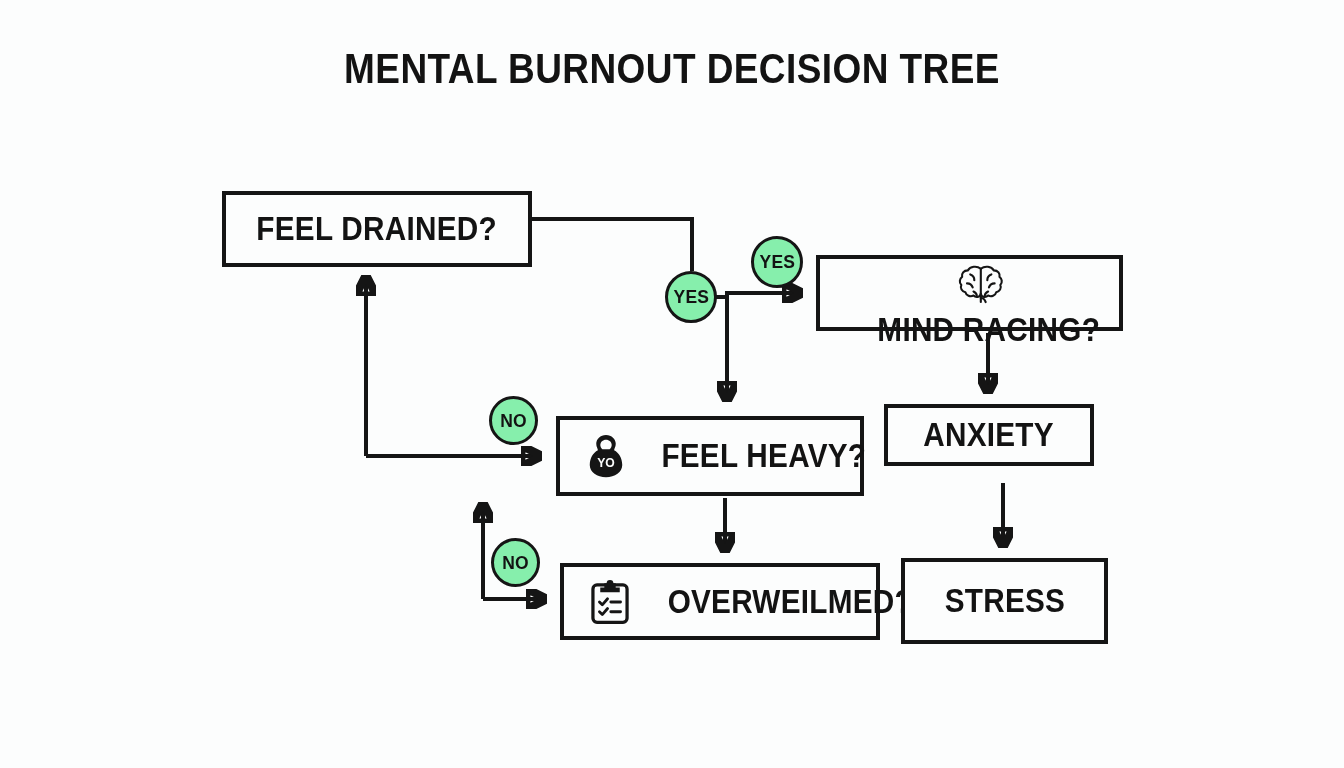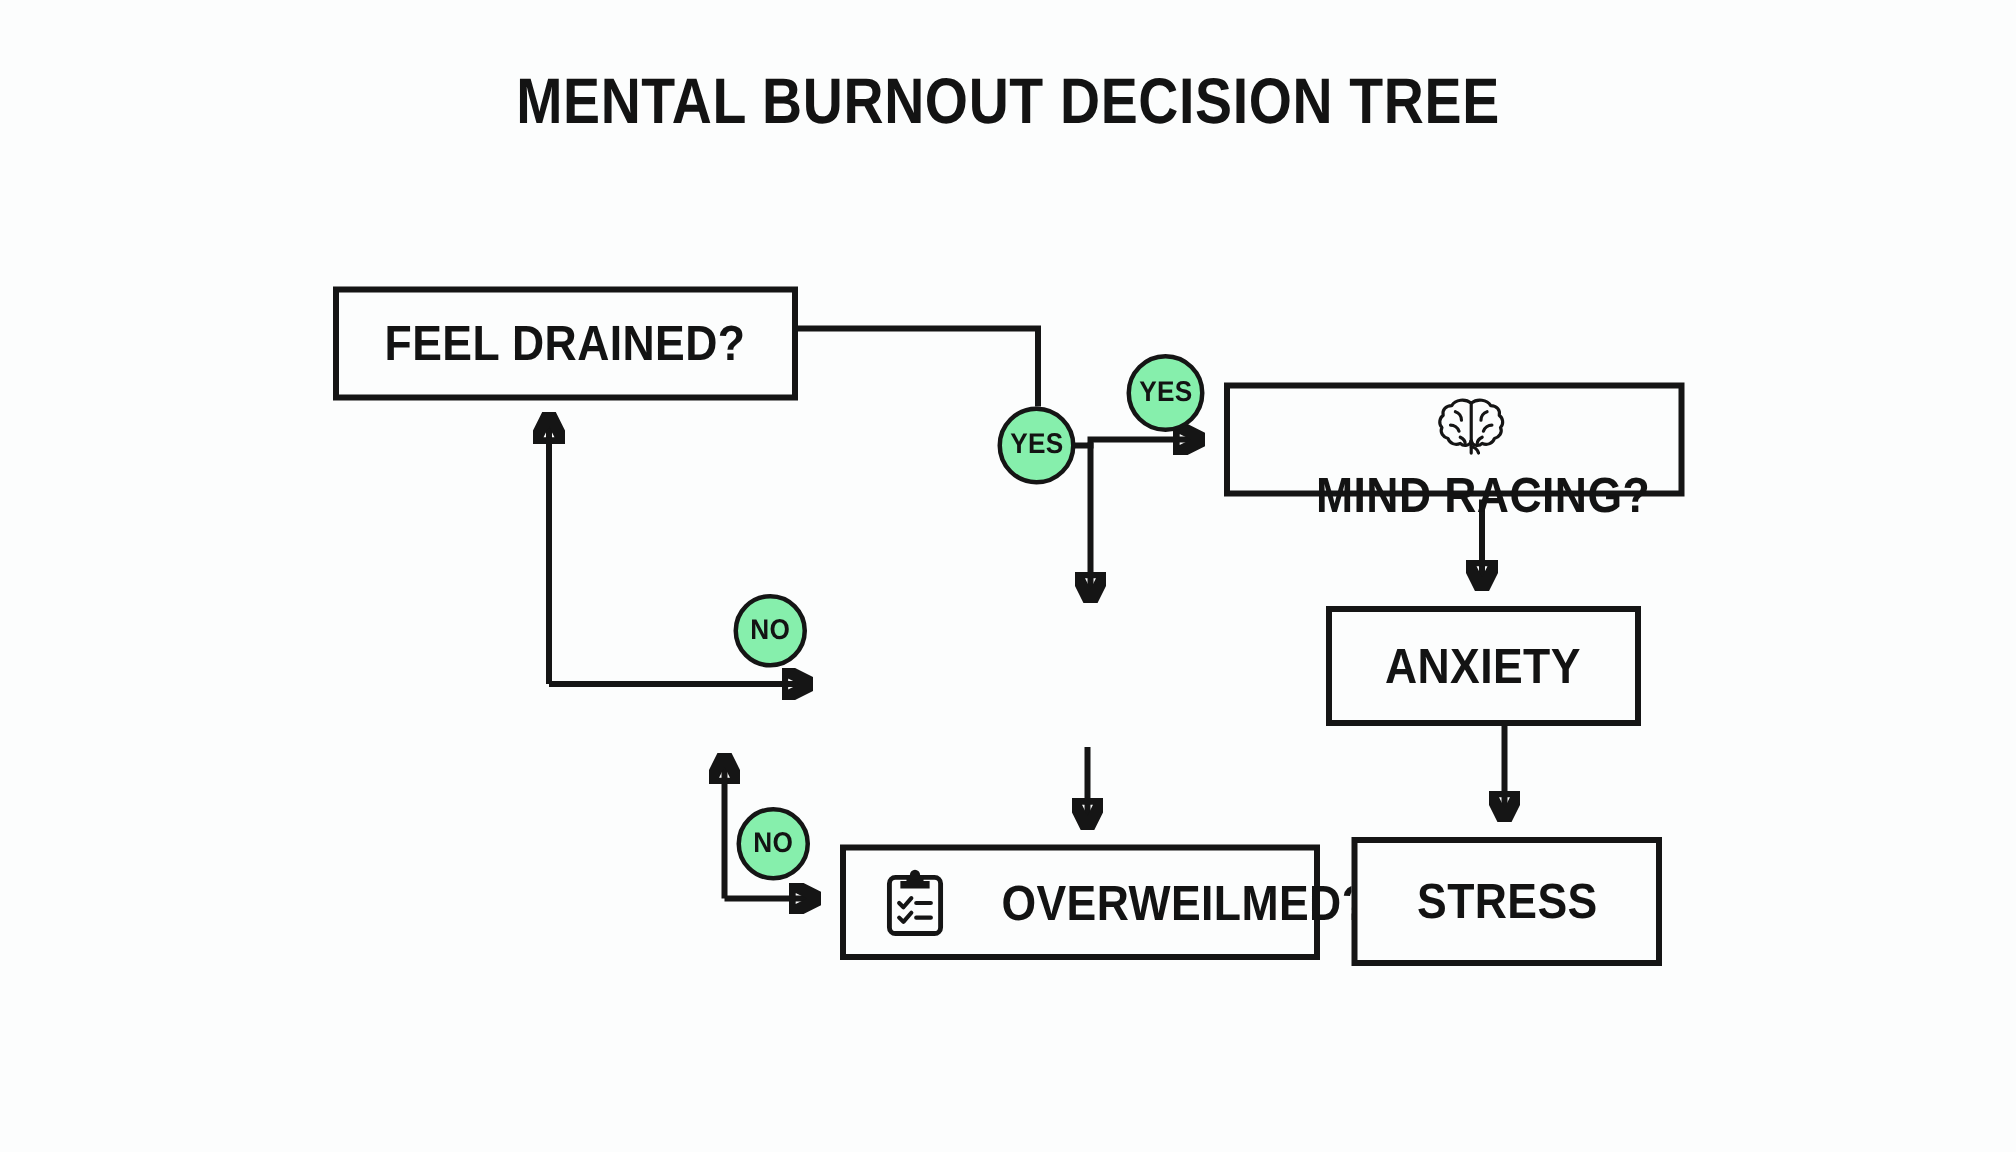--- a/index.html
+++ b/index.html
@@ -161,22 +161,30 @@
         <path d="M16 30c3 0 6 2 7 5"></path>
         <path d="M24 40c2 1 4 3 4 5"></path>
         <path d="M46 19c-3 1-5 4-5 7"></path>
         <path d="M50 30c-3 0-6 2-7 5"></path>
         <path d="M42 40c-2 1-4 3-4 5"></path>
       </g>
     </svg>
     <span class="node-label">MIND RACING?</span>
   </div>
 
-
-  <div class="node" style="left:884px; top:404px; width:210px; height:80px;">
+  <div class="node with-icon" style="left:556px; top:416px; width:308px; height:80px;">
+    <svg class="node-icon" viewBox="0 0 64 64" xmlns="http://www.w3.org/2000/svg">
+      <path d="M32 6c-7 0-12 5-12 11 0 4 2 6 2 8-6 3-10 10-10 18 0 9 9 15 20 15s20-6 20-15c0-8-4-15-10-18 0-2 2-4 2-8 0-6-5-11-12-11z" fill="#151515" stroke="none"></path>
+      <path d="M32 12c-4 0-7 3-7 6.5 0 2.4 1.2 4 2.6 5.3h8.8C37.8 22.5 39 20.9 39 18.5 39 15 36 12 32 12z" fill="#fcfdfd" stroke="none"></path>
+      <text x="32" y="45" text-anchor="middle" font-family="Liberation Sans, sans-serif" font-weight="bold" font-size="15" fill="#fcfdfd">YO</text>
+    </svg>
+    <span class="node-label">FEEL HEAVY?</span>
+  </div>
+
+  <div class="node" style="left:884px; top:404px; width:210px; height:62px;">
     <span class="node-label">ANXIETY</span>
   </div>
 
   <div class="node with-icon" style="left:560px; top:563px; width:320px; height:77px;">
     <svg class="node-icon" viewBox="0 0 64 64" xmlns="http://www.w3.org/2000/svg">
       <rect x="11" y="11" width="42" height="46" rx="5" ry="5" fill="none" stroke="#151515" stroke-width="4"></rect>
       <path d="M25 9h14v5h5v6H20v-6h5z" fill="#151515" stroke="none"></path>
       <circle cx="32" cy="9" r="4.2" fill="#151515" stroke="none"></circle>
       <g stroke="#151515" stroke-width="3.4" stroke-linecap="round" stroke-linejoin="round" fill="none">
         <path d="M19 32l3.5 3.5L29 28"></path>

